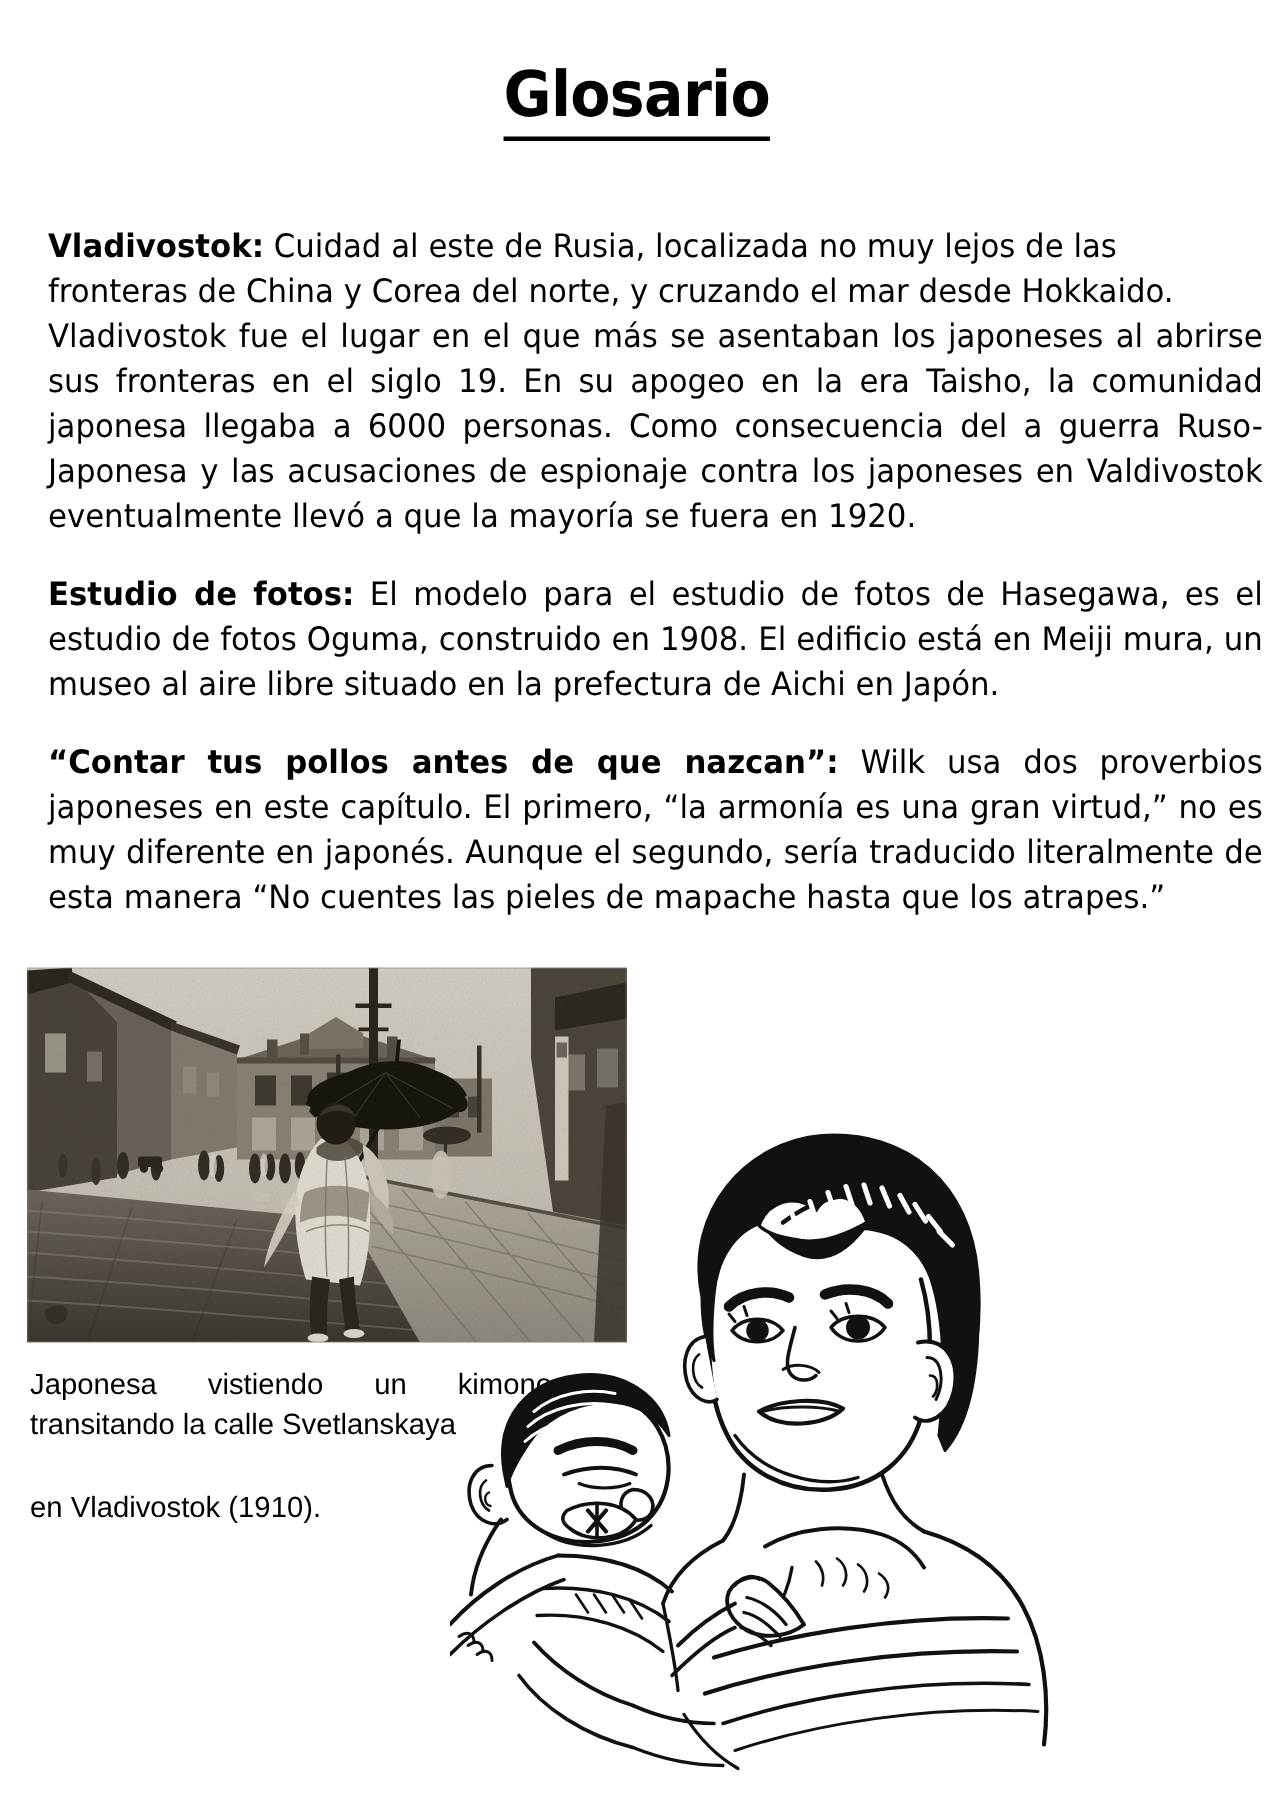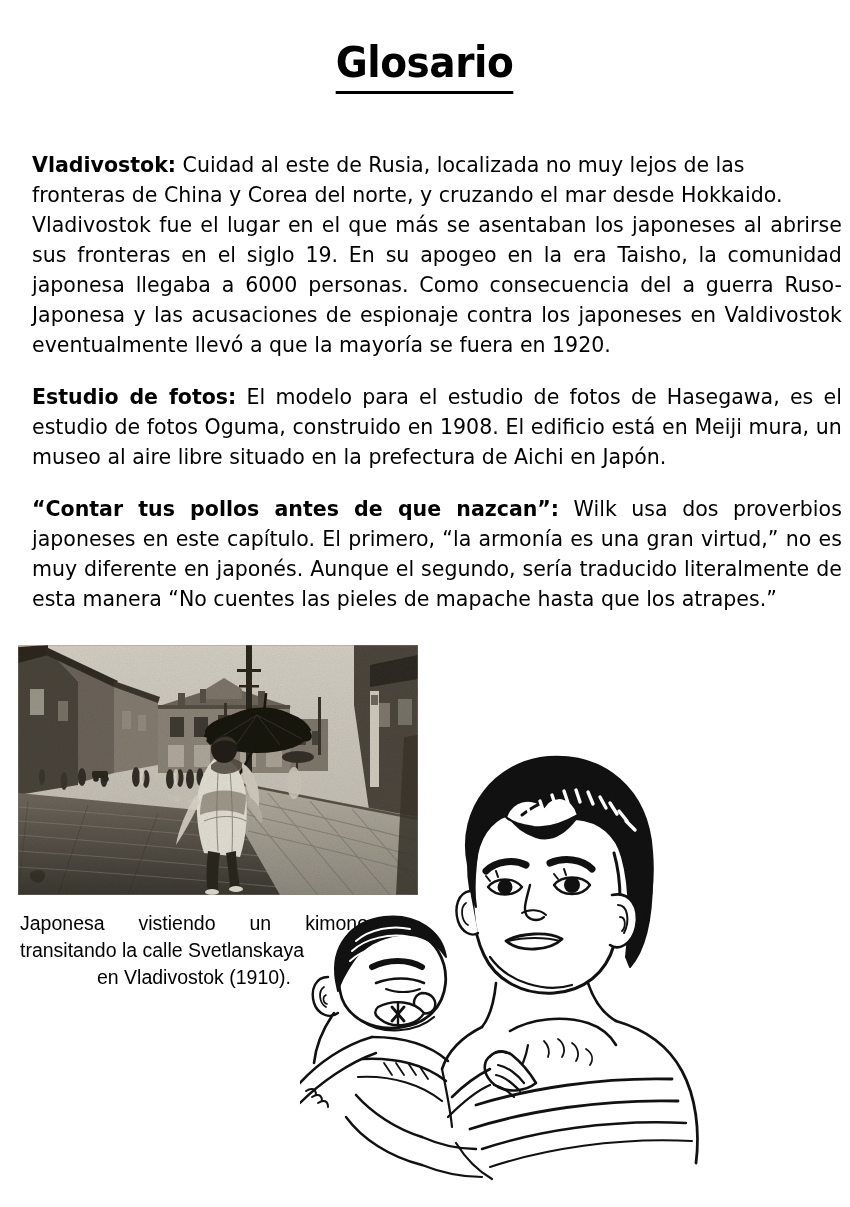--- a/index.html
+++ b/index.html
@@ -92,21 +92,21 @@
     position: absolute;
     left: 20px;
     top: 910px;
     width: 348px;
     font-family: "Liberation Sans", sans-serif;
     font-size: 19.5px;
     line-height: 27px;
     text-align: justify;
     text-justify: inter-word;
   }
-  .caption .cap-last { text-align: center; display: block; }
+  .caption .cap-last { text-align: left; display: block; margin-top: 28px; }
 
   
   .illustration {
     position: absolute;
     left: 300px;
     top: 745px;
     width: 470px;
     height: 440px;
   }
   .illustration svg { display: block; }

